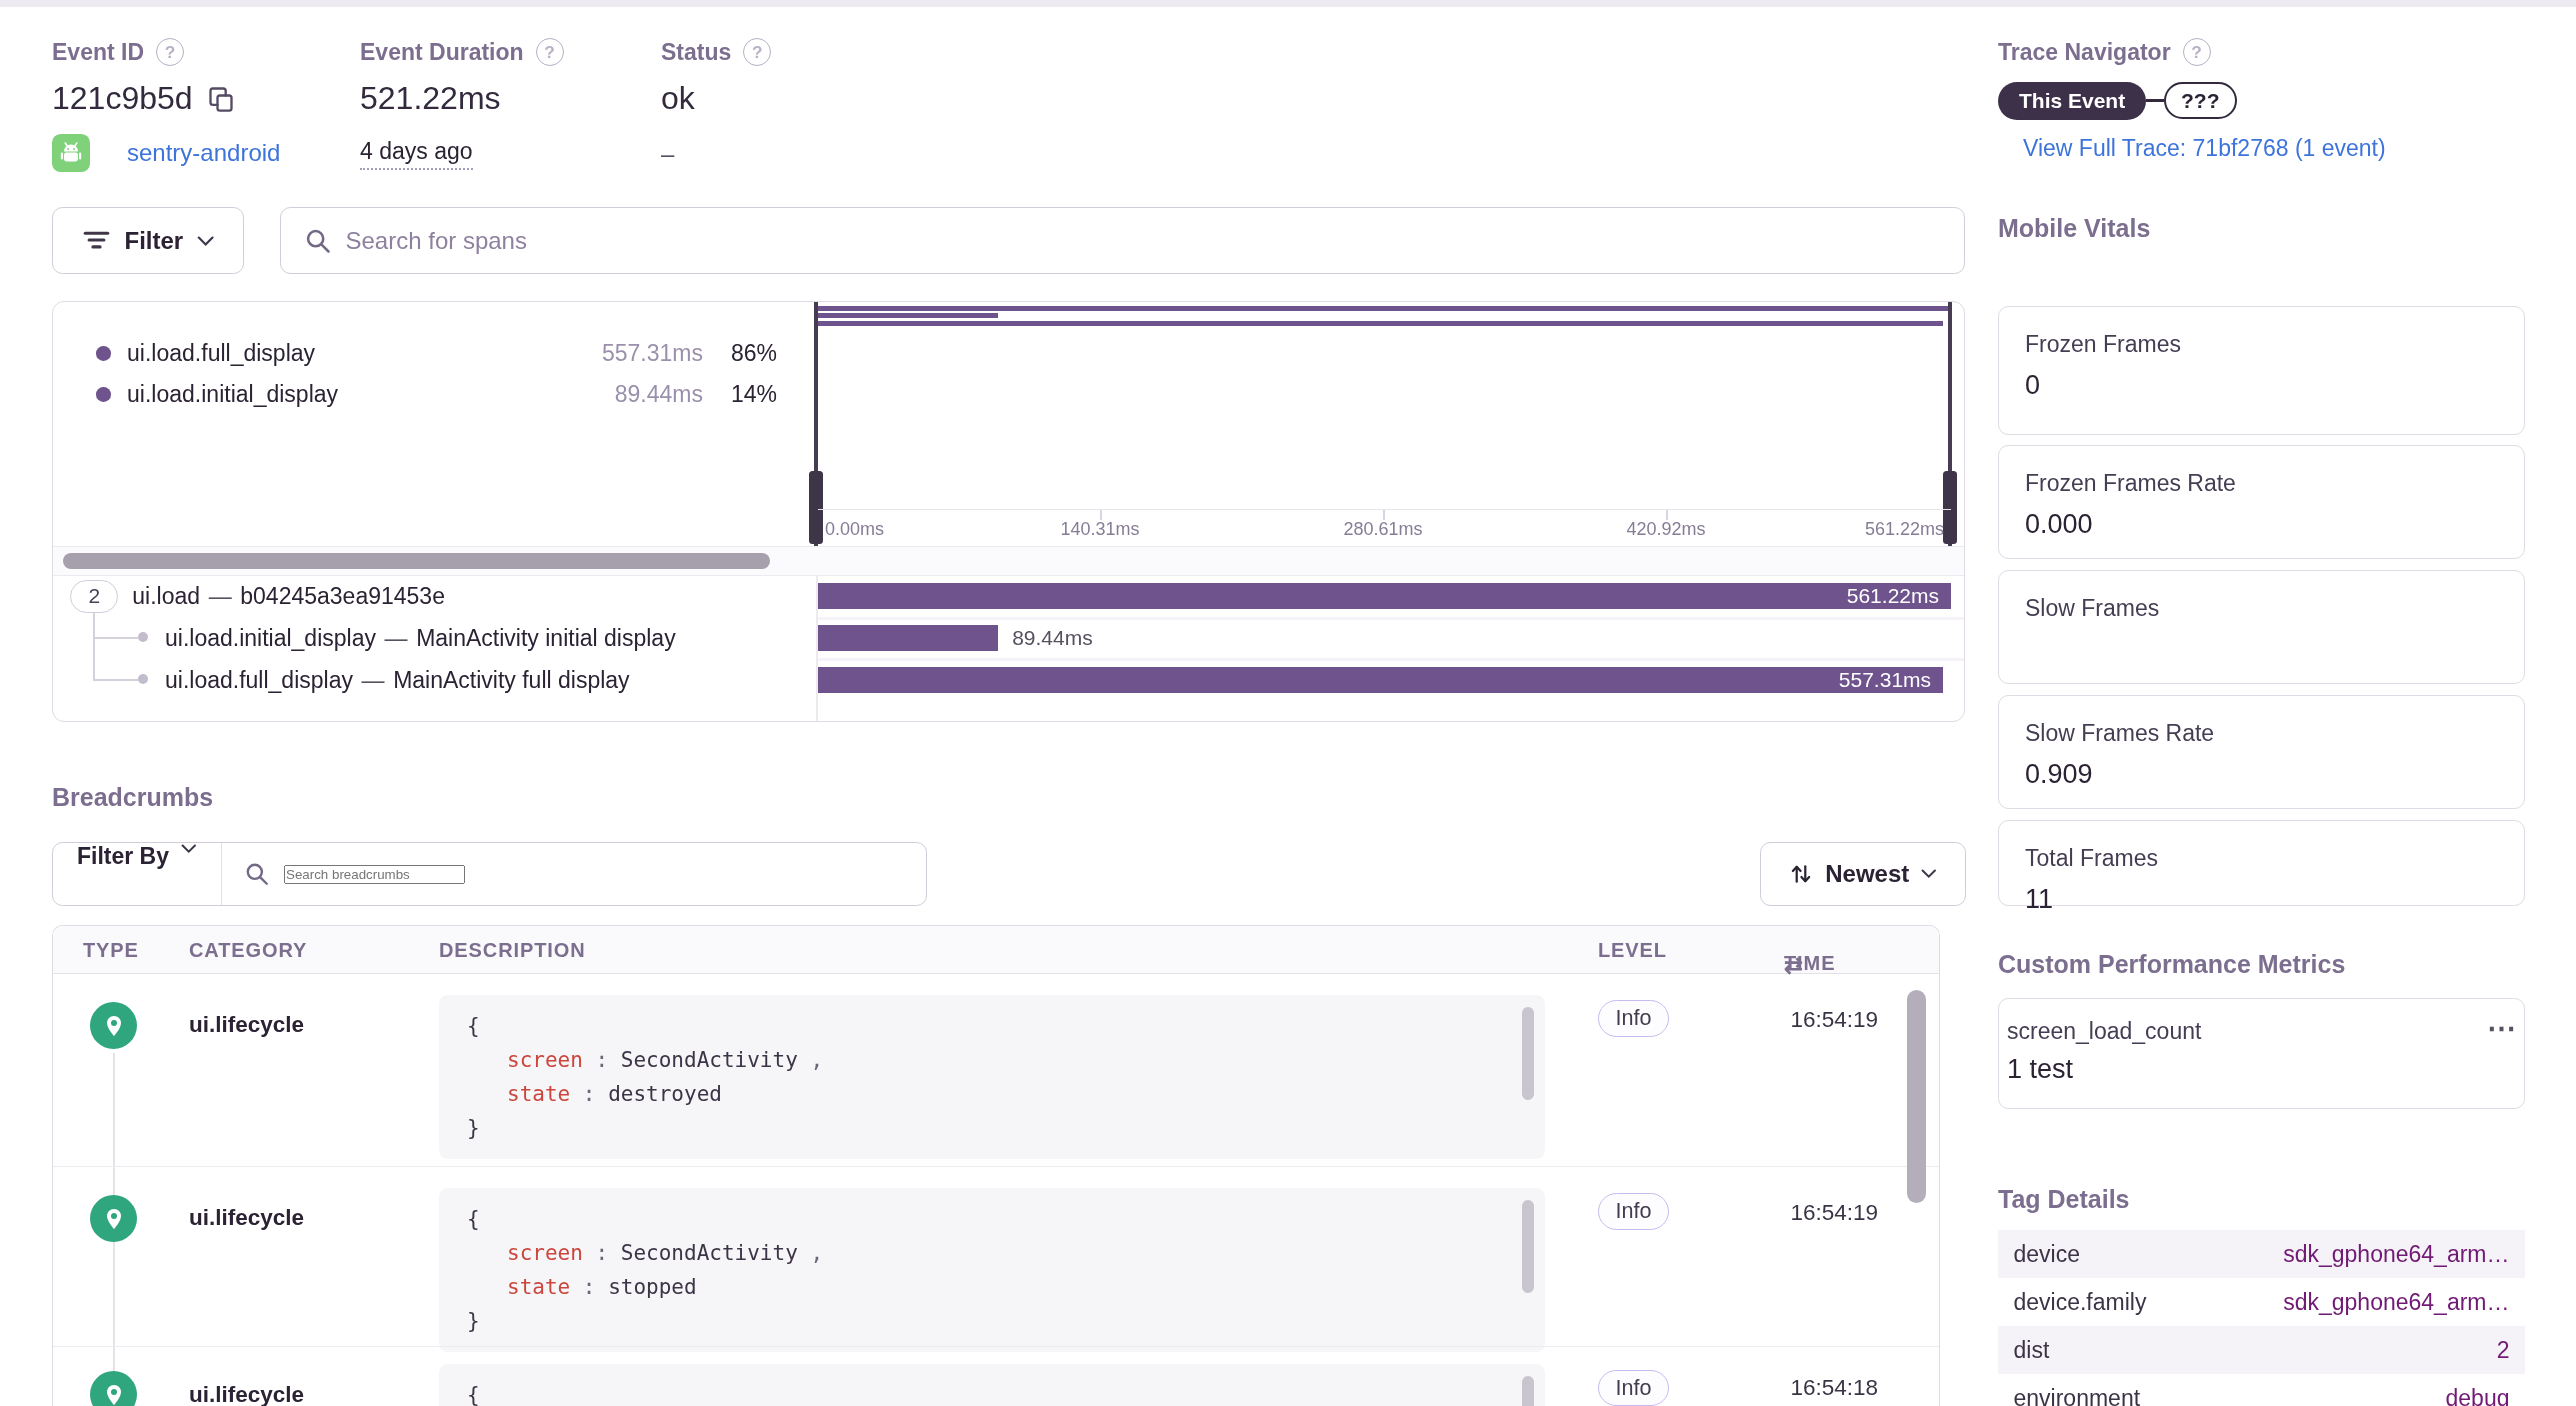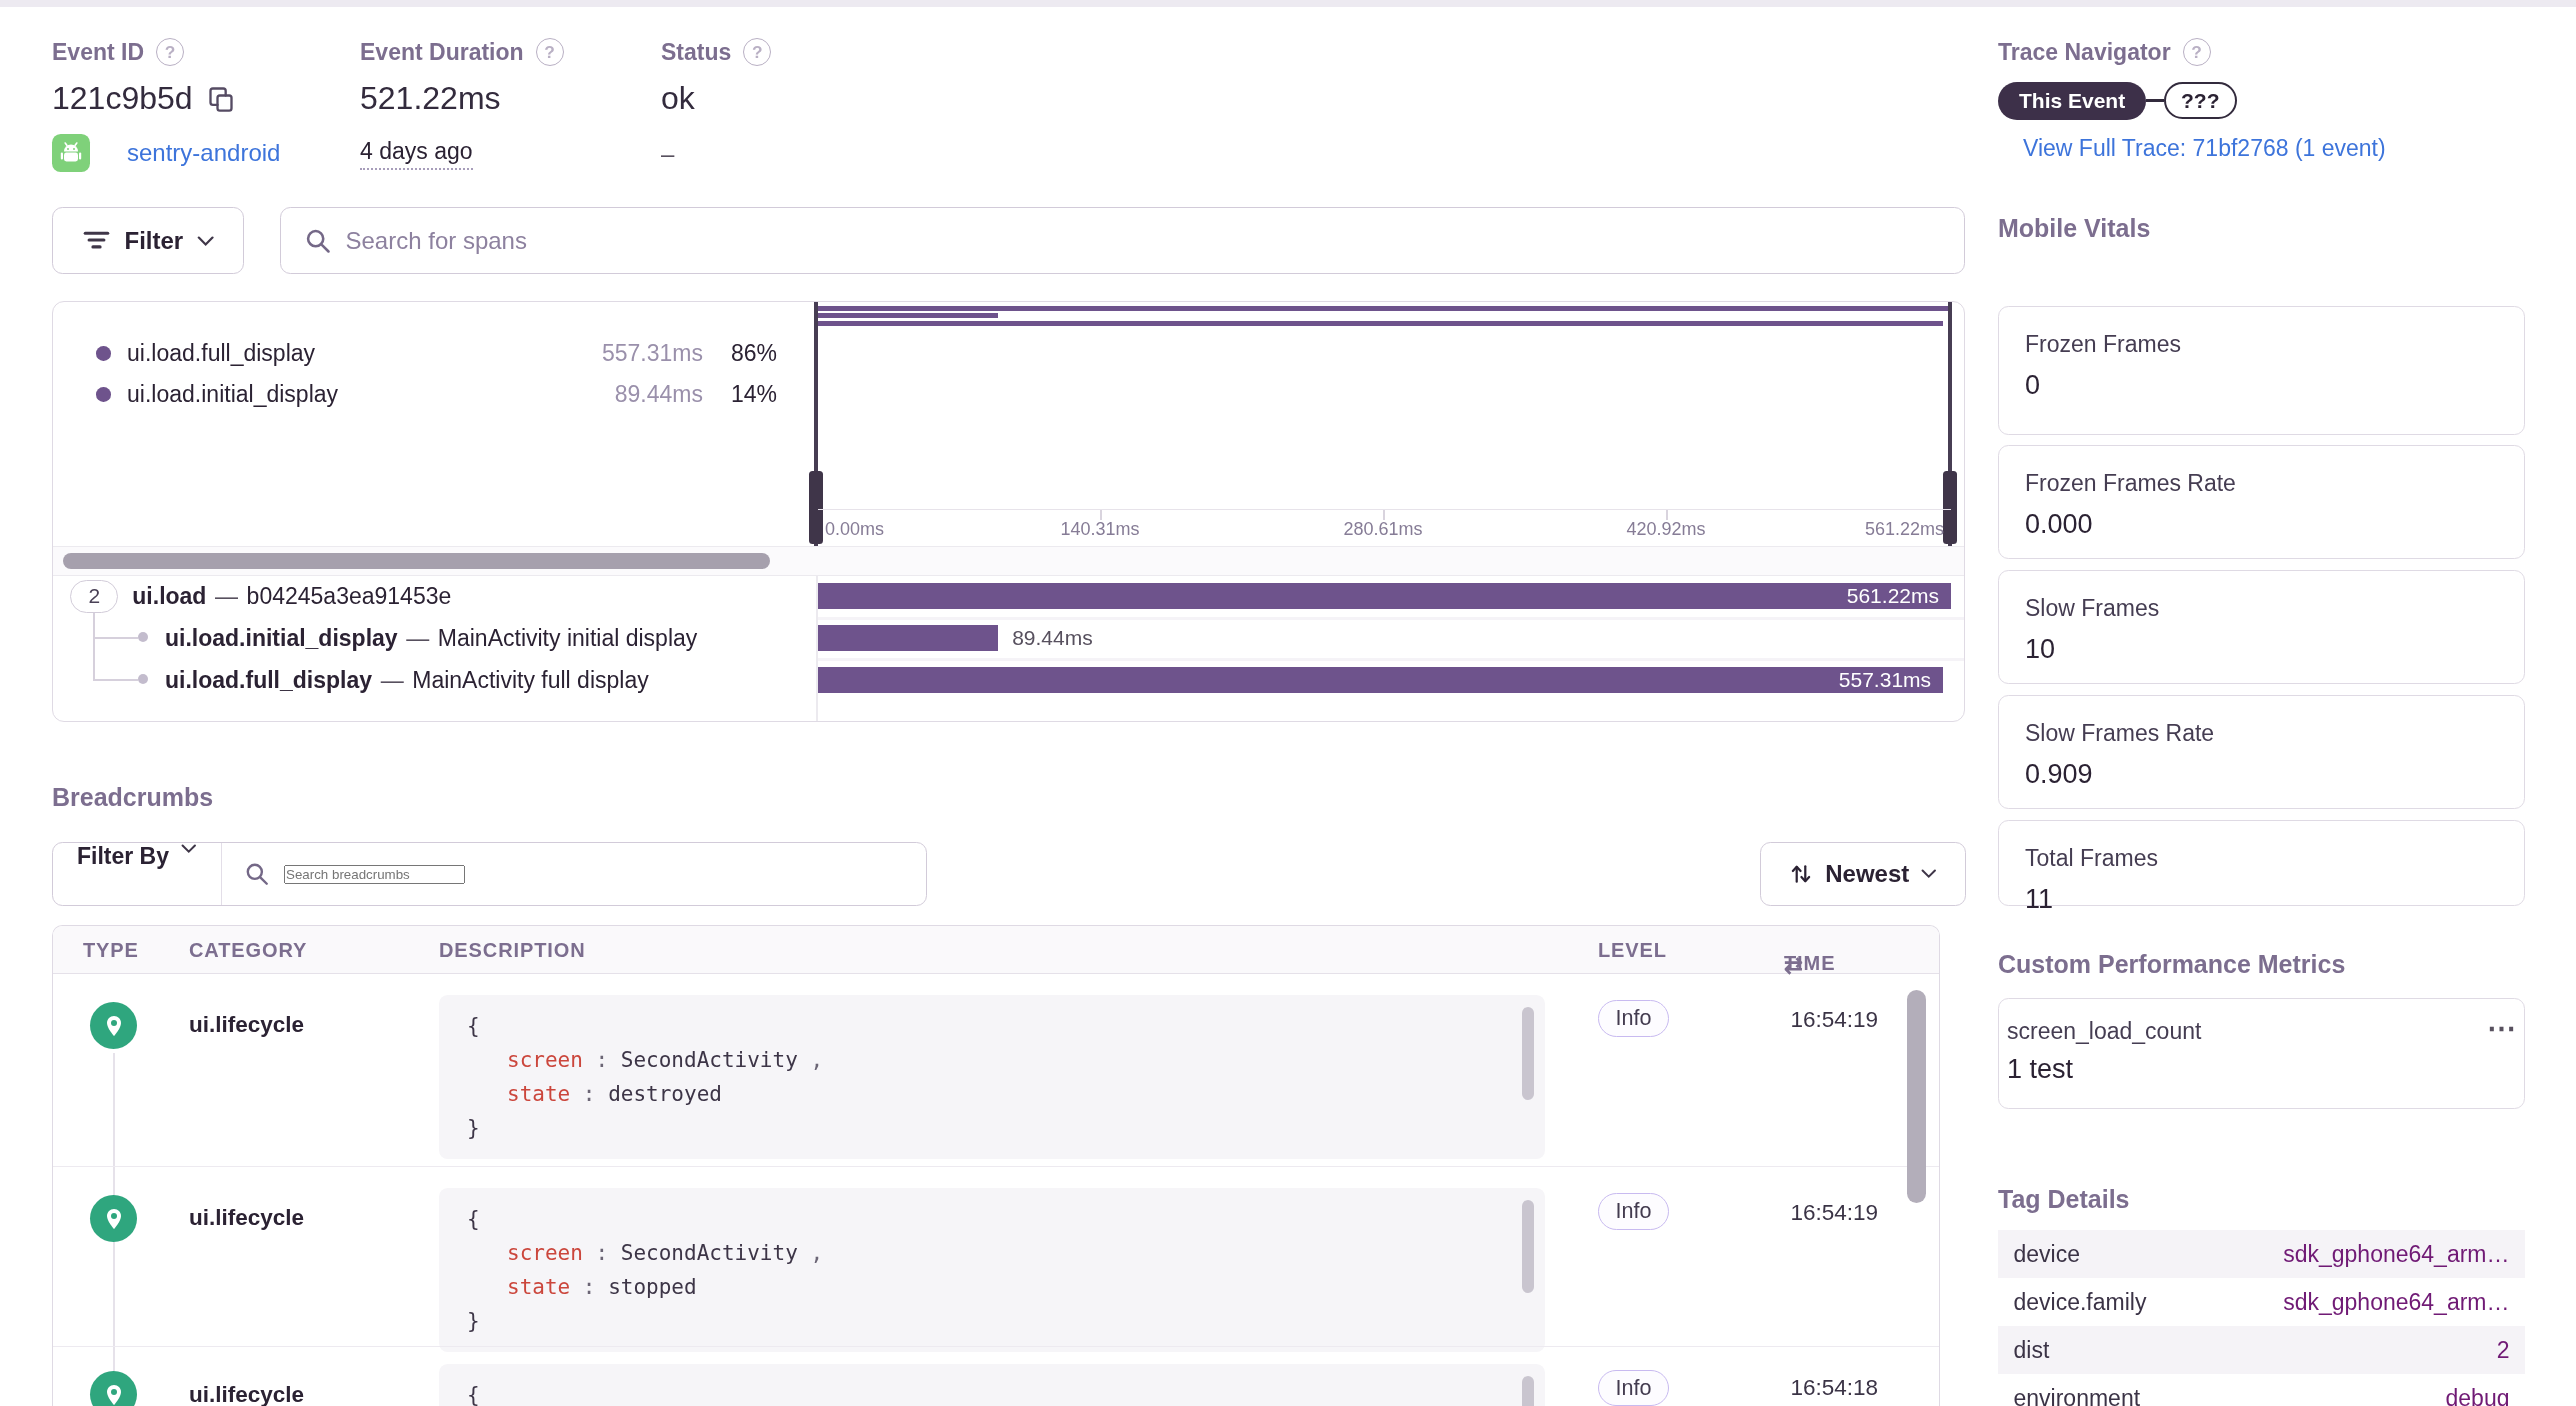--- a/index.html
+++ b/index.html
@@ -76,21 +76,21 @@
   .hthumb { position: absolute; left: 10.4px; top: 6px; width: 707px; height: 16.4px; border-radius: 8.6px; background: #a6a0ad; cursor: grab; }
   .tree-divider { position: absolute; left: 763px; top: 274px; width: 1.7px; height: 147px; background: #eceaef; }
 
   #tree { position: absolute; left: 0; top: 274px; width: 1913px; height: 147px; }
   .tree-row { position: absolute; left: 0; width: 761px; height: 40px; display: flex; align-items: center; font-size: 23px; cursor: pointer; }
   .tr-0 { top: 0; padding-left: 17.3px; gap: 14px; }
   .tr-1 { top: 42px; padding-left: 112px; }
   .tr-2 { top: 84px; padding-left: 112px; }
   .count-pill { min-width: 48px; height: 33px; border: 1.7px solid #d2ccd9; border-radius: 17.3px;
     display: flex; align-items: center; justify-content: center; font-size: 21px; color: #4a4156; }
-  .span-name { font-weight: 700; color: #2b2233; white-space: nowrap; }
+  .span-name { font-weight: 400; color: #2b2233; white-space: nowrap; }
   .span-sep { color: #57505e; margin: 0 8.6px; }
   .span-desc { color: #2b2233; white-space: nowrap; }
   .conn-v { position: absolute; left: 40px; top: 36px; width: 1.7px; height: 67px; background: #d6d0dc; }
   .conn-h { position: absolute; left: 40px; width: 45px; height: 1.7px; background: #d6d0dc; }
   .conn-dot { position: absolute; left: 85px; width: 10.4px; height: 10.4px; border-radius: 50%; background: #c3bccd; }
   .tree-bars { position: absolute; left: 765px; top: 0; width: 1133px; height: 147px; }
   .tbar { position: absolute; left: 0; height: 26px; background: #6e538c; color: #fff;
     font-size: 21px; line-height: 26px; text-align: right; padding-right: 12px; cursor: pointer; }
   .tbar-0 { top: 7px; } .tbar-1 { top: 49px; } .tbar-2 { top: 91px; }
   .tbar-outlabel { position: absolute; top: 49px; line-height: 26px; font-size: 21px; color: #57505e; }
@@ -443,21 +443,20 @@
   <div class="vital-card vc-0">
     <div class="vital-label">Frozen Frames</div>
     <div class="vital-value">0</div>
   </div>
   <div class="vital-card vc-1">
     <div class="vital-label">Frozen Frames Rate</div>
     <div class="vital-value">0.000</div>
   </div>
   <div class="vital-card vc-2">
     <div class="vital-label">Slow Frames</div>
-    <div class="vital-value">10</div>
   </div>
   <div class="vital-card vc-3">
     <div class="vital-label">Slow Frames Rate</div>
     <div class="vital-value">0.909</div>
   </div>
   <div class="vital-card vc-4">
     <div class="vital-label">Total Frames</div>
     <div class="vital-value">11</div>
   </div>
 

